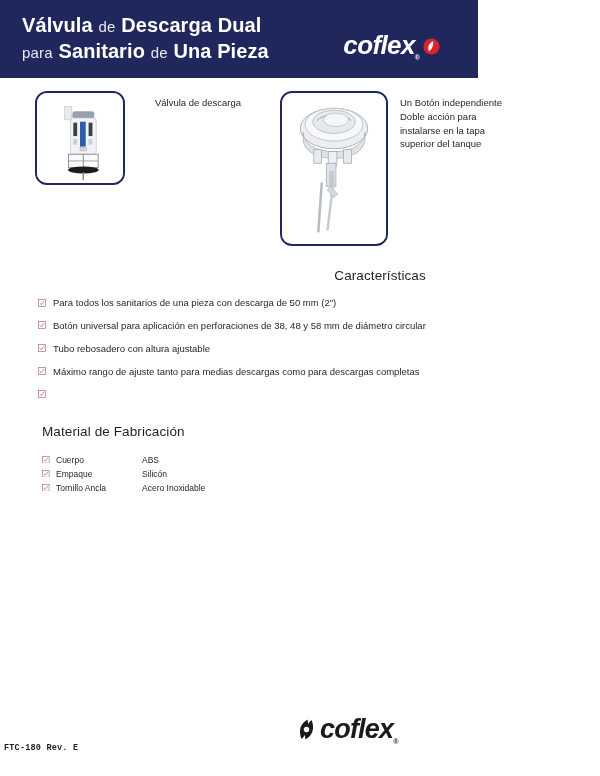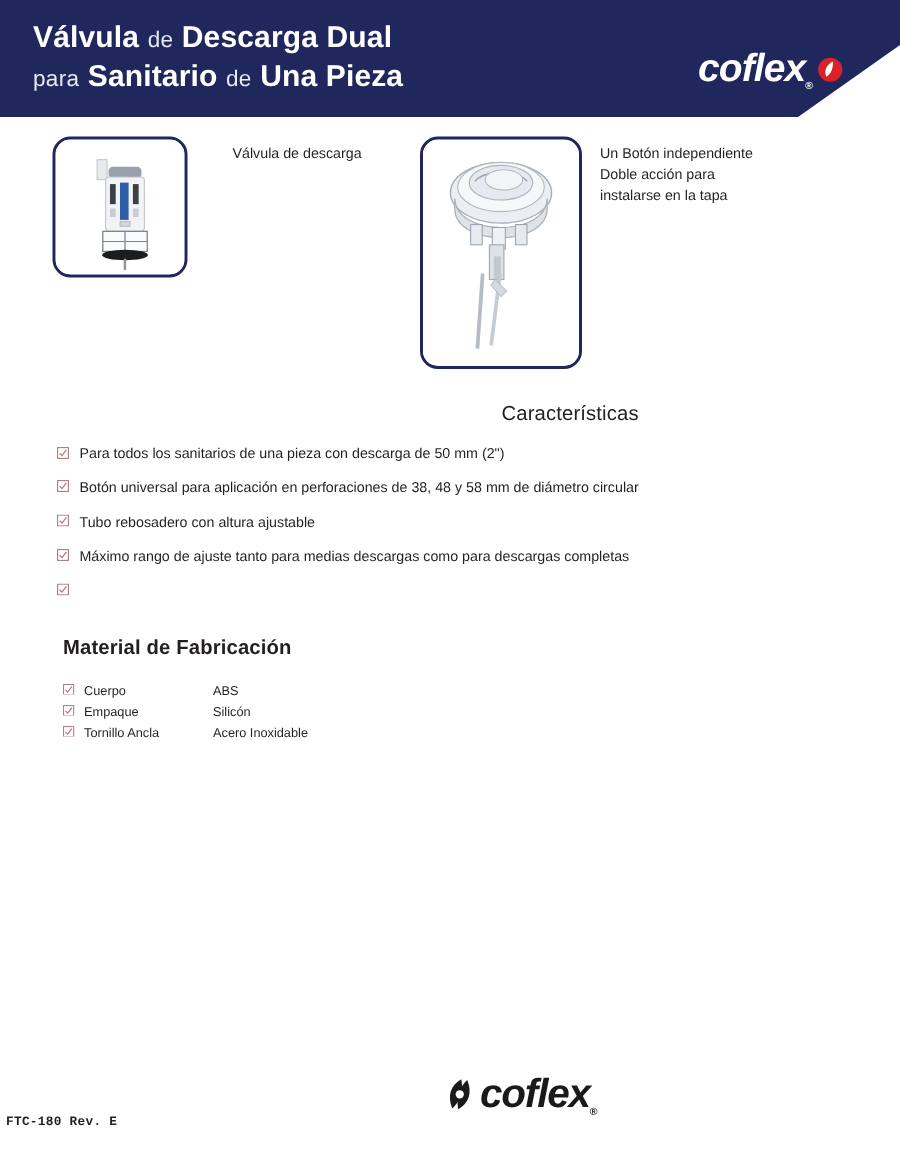--- a/index.html
+++ b/index.html
@@ -12,21 +12,21 @@
     background: #ffffff;
     font-family: "Liberation Sans", sans-serif;
     color: #231f20;
     overflow: hidden;
     position: relative;
   }
 
   
   .header {
     position: relative;
-    width: 600px;
+    width: 478px;
     height: 78px;
     overflow: hidden;
   }
   .header-bg {
     position: absolute;
     inset: 0;
     background: #20275c;
     -webkit-clip-path: polygon(0 0, 600px 0, 600px 30px, 532px 78px, 0 78px);
     clip-path: polygon(0 0, 600px 0, 600px 30px, 532px 78px, 0 78px);
   }
@@ -109,21 +109,21 @@
   .section { padding: 0 0 0 38px; }
   .section-title {
     font-size: 13.5px;
     font-weight: normal;
     color: #231f20;
     letter-spacing: 0.1px;
     margin: 0;
   }
   #features-section { position: absolute; left: 0; top: 268px; text-align: right; }
   #materials-section { position: absolute; left: 0; top: 424px; }
-  #materials-section .section-title { padding-left: 4px; font-weight: bold; }
+  #materials-section .section-title { padding-left: 4px; }
 
   .feature-list {
     list-style: none;
     margin: 14px 0 0 0;
     padding: 0;
   }
   .feature-item {
     display: flex;
     align-items: flex-start;
     gap: 7px;
@@ -292,20 +292,21 @@
 
       <rect x="40" y="92" width="2.6" height="52" fill="#b6bcc5" transform="rotate(4 41 92)"></rect>
       <rect x="52" y="92" width="2.6" height="50" fill="#c6ccd4" transform="rotate(7 53 92)"></rect>
       <path d="M50 96 L58 104 L54 108 L47 100 Z" fill="#d5dae0" stroke="#a8aeb8" stroke-width="0.6"></path>
     </svg>
   </div>
   <div class="prod-caption cap-b">
     <div>Un Botón independiente</div>
     <div>Doble acción para</div>
     <div>instalarse en la tapa</div>
+    <div>superior del tanque</div>
   </div>
 </div>
 
 <div class="section" id="features-section">
   <h2 class="section-title">Características</h2>
   <ul class="feature-list">
     <li class="feature-item">
       <span class="chk">
         <svg viewBox="0 0 12 12" width="8" height="8" aria-hidden="true">
           <rect x="0.6" y="0.6" width="10.8" height="10.8" fill="none" stroke="#b4787f" stroke-width="1.1"></rect>

